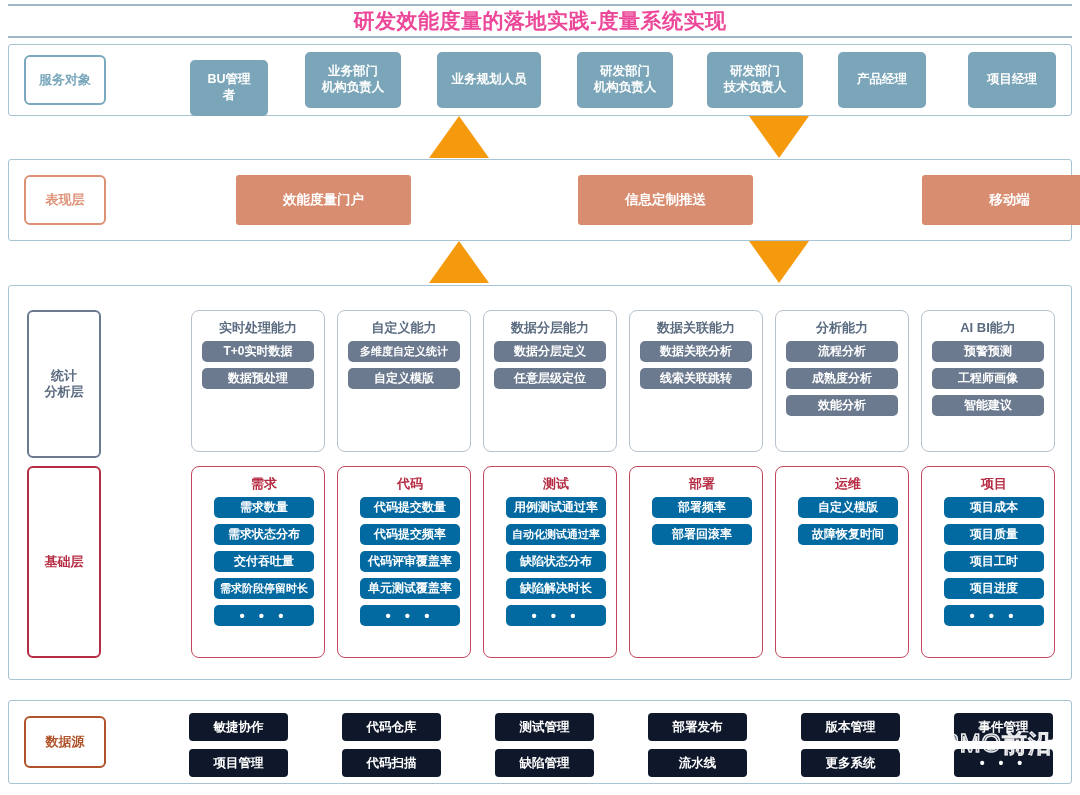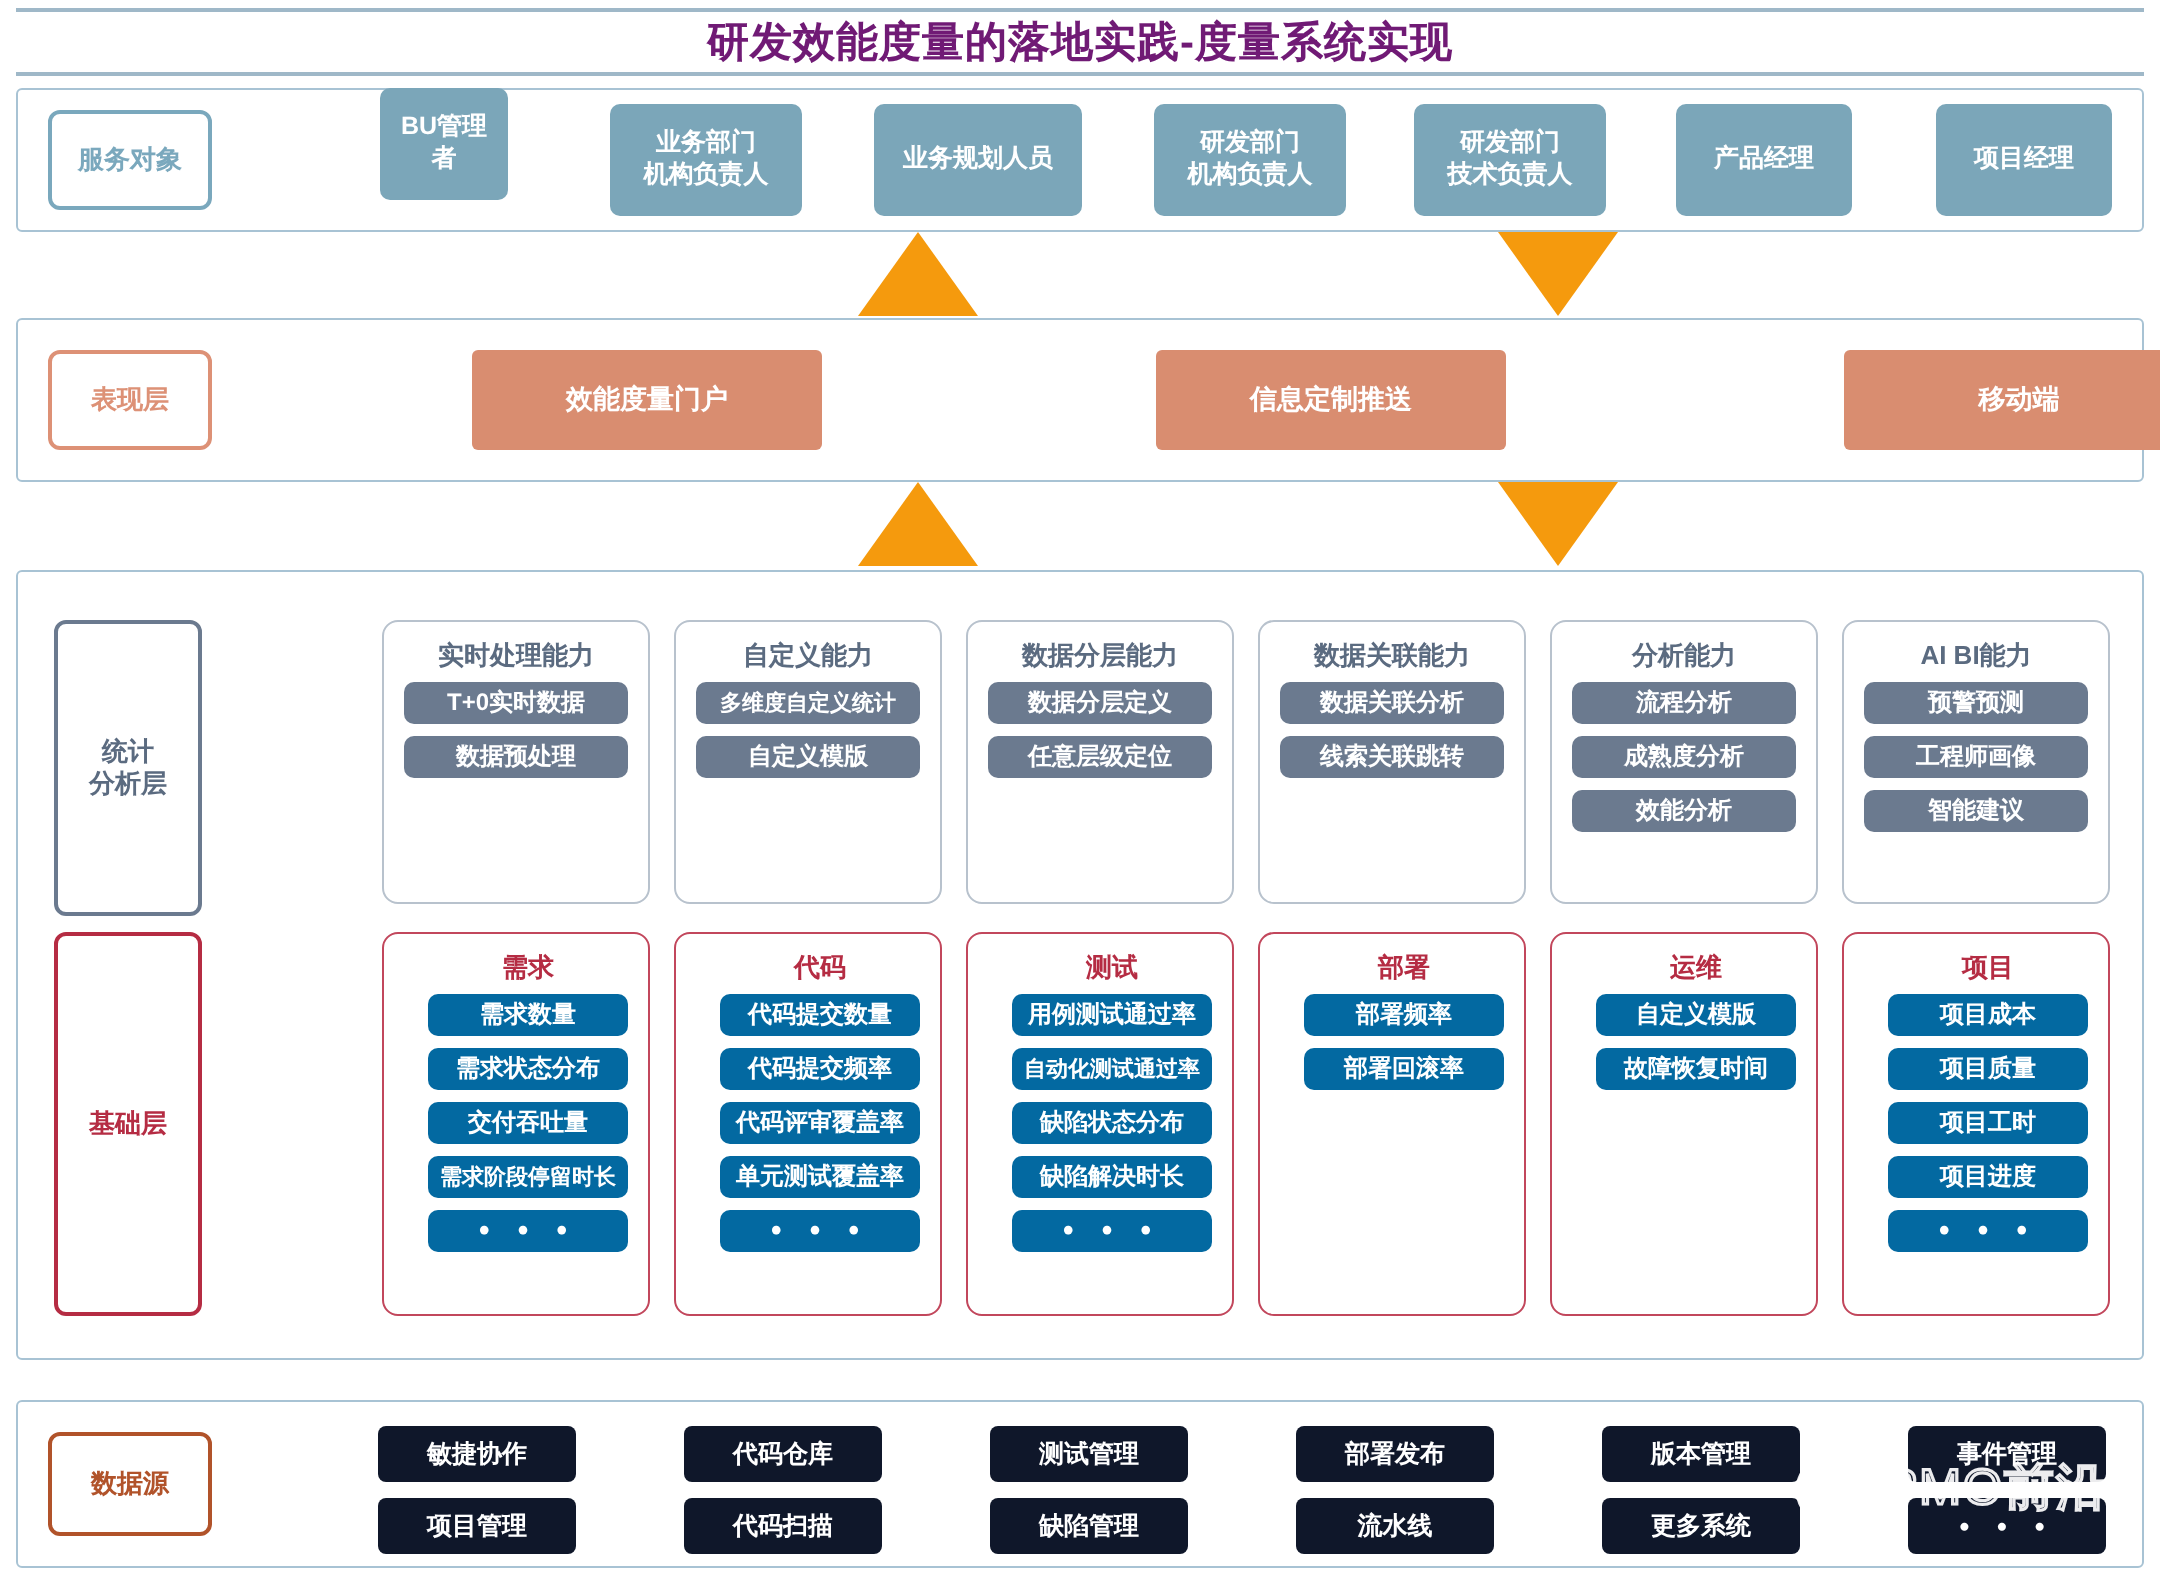--- a/index.html
+++ b/index.html
@@ -11,21 +11,21 @@
   }
   #stage { position: relative; width: 1080px; height: 795px; }
 
   
   .title-bar {
     position: absolute; left: 8px; top: 4px; width: 1064px; height: 34px;
     border-top: 2px solid #9fb8c8; border-bottom: 2px solid #9fb8c8;
     display: flex; align-items: center; justify-content: center;
   }
   .title-text {
-    font-size: 21px; font-weight: bold; color: #701a75; letter-spacing: .5px;
+    font-size: 21px; font-weight: bold; color: #ec4899; letter-spacing: .5px;
   }
 
   
   .band {
     position: absolute;
     border: 1.4px solid #a8c3d4;
     border-radius: 3px;
     background: #ffffff;
   }
   
@@ -119,21 +119,21 @@
 <div id="stage">
 
   <div class="title-bar">
     <div class="title-text">研发效能度量的落地实践-度量系统实现</div>
   </div>
 
   <div class="band" style="left:8px; top:44px; width:1064px; height:72px;"></div>
 
   <div class="lbl teal" style="left:24px; top:55px; width:82px; height:50px; font-size:13px;">服务对象</div>
 
-  <div class="chip-teal" style="left:190px; top:44px; width:64px; height:56px;">BU管理
+  <div class="chip-teal" style="left:190px; top:60px; width:78px; height:56px;">BU管理
 者</div>
   <div class="chip-teal" style="left:305px; top:52px; width:96px; height:56px;">业务部门
 机构负责人</div>
   <div class="chip-teal" style="left:437px; top:52px; width:104px; height:56px;">业务规划人员</div>
   <div class="chip-teal" style="left:577px; top:52px; width:96px; height:56px;">研发部门
 机构负责人</div>
   <div class="chip-teal" style="left:707px; top:52px; width:96px; height:56px;">研发部门
 技术负责人</div>
   <div class="chip-teal" style="left:838px; top:52px; width:88px; height:56px;">产品经理</div>
   <div class="chip-teal" style="left:968px; top:52px; width:88px; height:56px;">项目经理</div>

